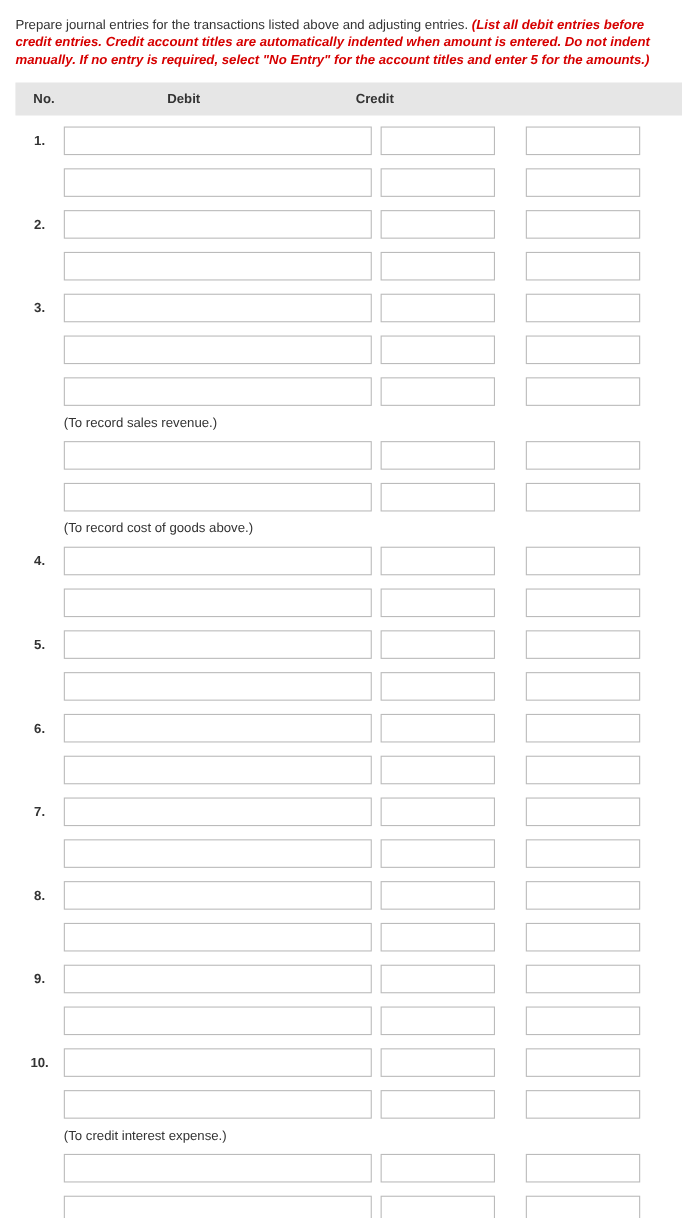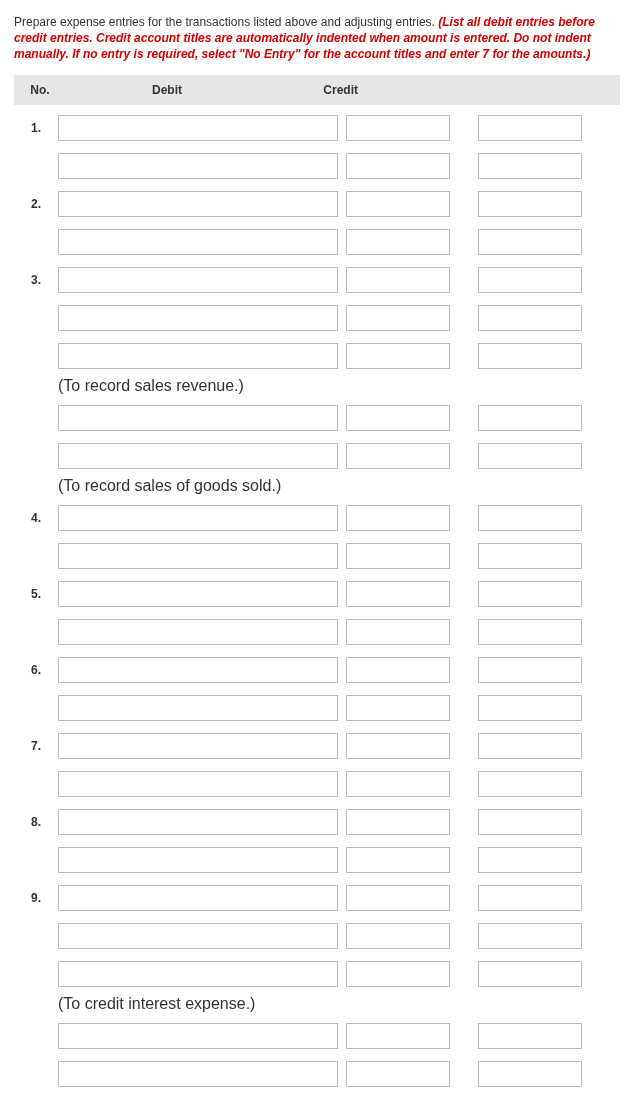--- a/index.html
+++ b/index.html
@@ -99,29 +99,29 @@
   }
   .caption-row {
     display: flex;
     margin-top: 8px;
     margin-bottom: 4px;
   }
   .caption-row .num {
     flex: 0 0 44px;
   }
   .caption-row .caption {
-    font-size: 16px;
+    font-size: 12px;
     color: #333;
   }
 </style>
 </head>
 <body>
 
 <div class="instructions">
-  <span>Prepare expense entries for the transactions listed above and adjusting entries. </span><span class="red">(List all debit entries before credit entries. Credit account titles are automatically indented when amount is entered. Do not indent manually. If no entry is required, select "No Entry" for the account titles and enter 7 for the amounts.)</span>
+  <span>Prepare journal entries for the transactions listed above and adjusting entries. </span><span class="red">(List all debit entries before credit entries. Credit account titles are automatically indented when amount is entered. Do not indent manually. If no entry is required, select "No Entry" for the account titles and enter 5 for the amounts.)</span>
 </div>
 
 <div class="table">
 
   <div class="header-row">
     <div class="col-no">No.</div>
     <div class="col-spacer"></div>
     <div class="col-debit">Debit</div>
     <div style="flex:0 0 28px"></div>
     <div class="col-credit">Credit</div>
@@ -199,21 +199,21 @@
       <div class="entry-row">
         <div class="num"></div>
         <div class="account-cell"><input type="text" style=""></div>
         <div class="spacer"></div>
         <div class="debit-cell"><input type="text" style=""></div>
         <div class="gap"></div>
         <div class="credit-cell"><input type="text" style=""></div>
       </div>
       <div class="caption-row">
         <div class="num"></div>
-        <div class="caption">(To record sales of goods sold.)</div>
+        <div class="caption">(To record cost of goods above.)</div>
       </div>
       <div class="entry-row">
         <div class="num">4.</div>
         <div class="account-cell"><input type="text" style=""></div>
         <div class="spacer"></div>
         <div class="debit-cell"><input type="text" style=""></div>
         <div class="gap"></div>
         <div class="credit-cell"><input type="text" style=""></div>
       </div>
       <div class="entry-row">
@@ -298,20 +298,28 @@
       </div>
       <div class="entry-row">
         <div class="num"></div>
         <div class="account-cell"><input type="text" style=""></div>
         <div class="spacer"></div>
         <div class="debit-cell"><input type="text" style=""></div>
         <div class="gap"></div>
         <div class="credit-cell"><input type="text" style=""></div>
       </div>
       <div class="entry-row">
+        <div class="num">10.</div>
+        <div class="account-cell"><input type="text" style=""></div>
+        <div class="spacer"></div>
+        <div class="debit-cell"><input type="text" style=""></div>
+        <div class="gap"></div>
+        <div class="credit-cell"><input type="text" style=""></div>
+      </div>
+      <div class="entry-row">
         <div class="num"></div>
         <div class="account-cell"><input type="text" style=""></div>
         <div class="spacer"></div>
         <div class="debit-cell"><input type="text" style=""></div>
         <div class="gap"></div>
         <div class="credit-cell"><input type="text" style=""></div>
       </div>
       <div class="caption-row">
         <div class="num"></div>
         <div class="caption">(To credit interest expense.)</div>

